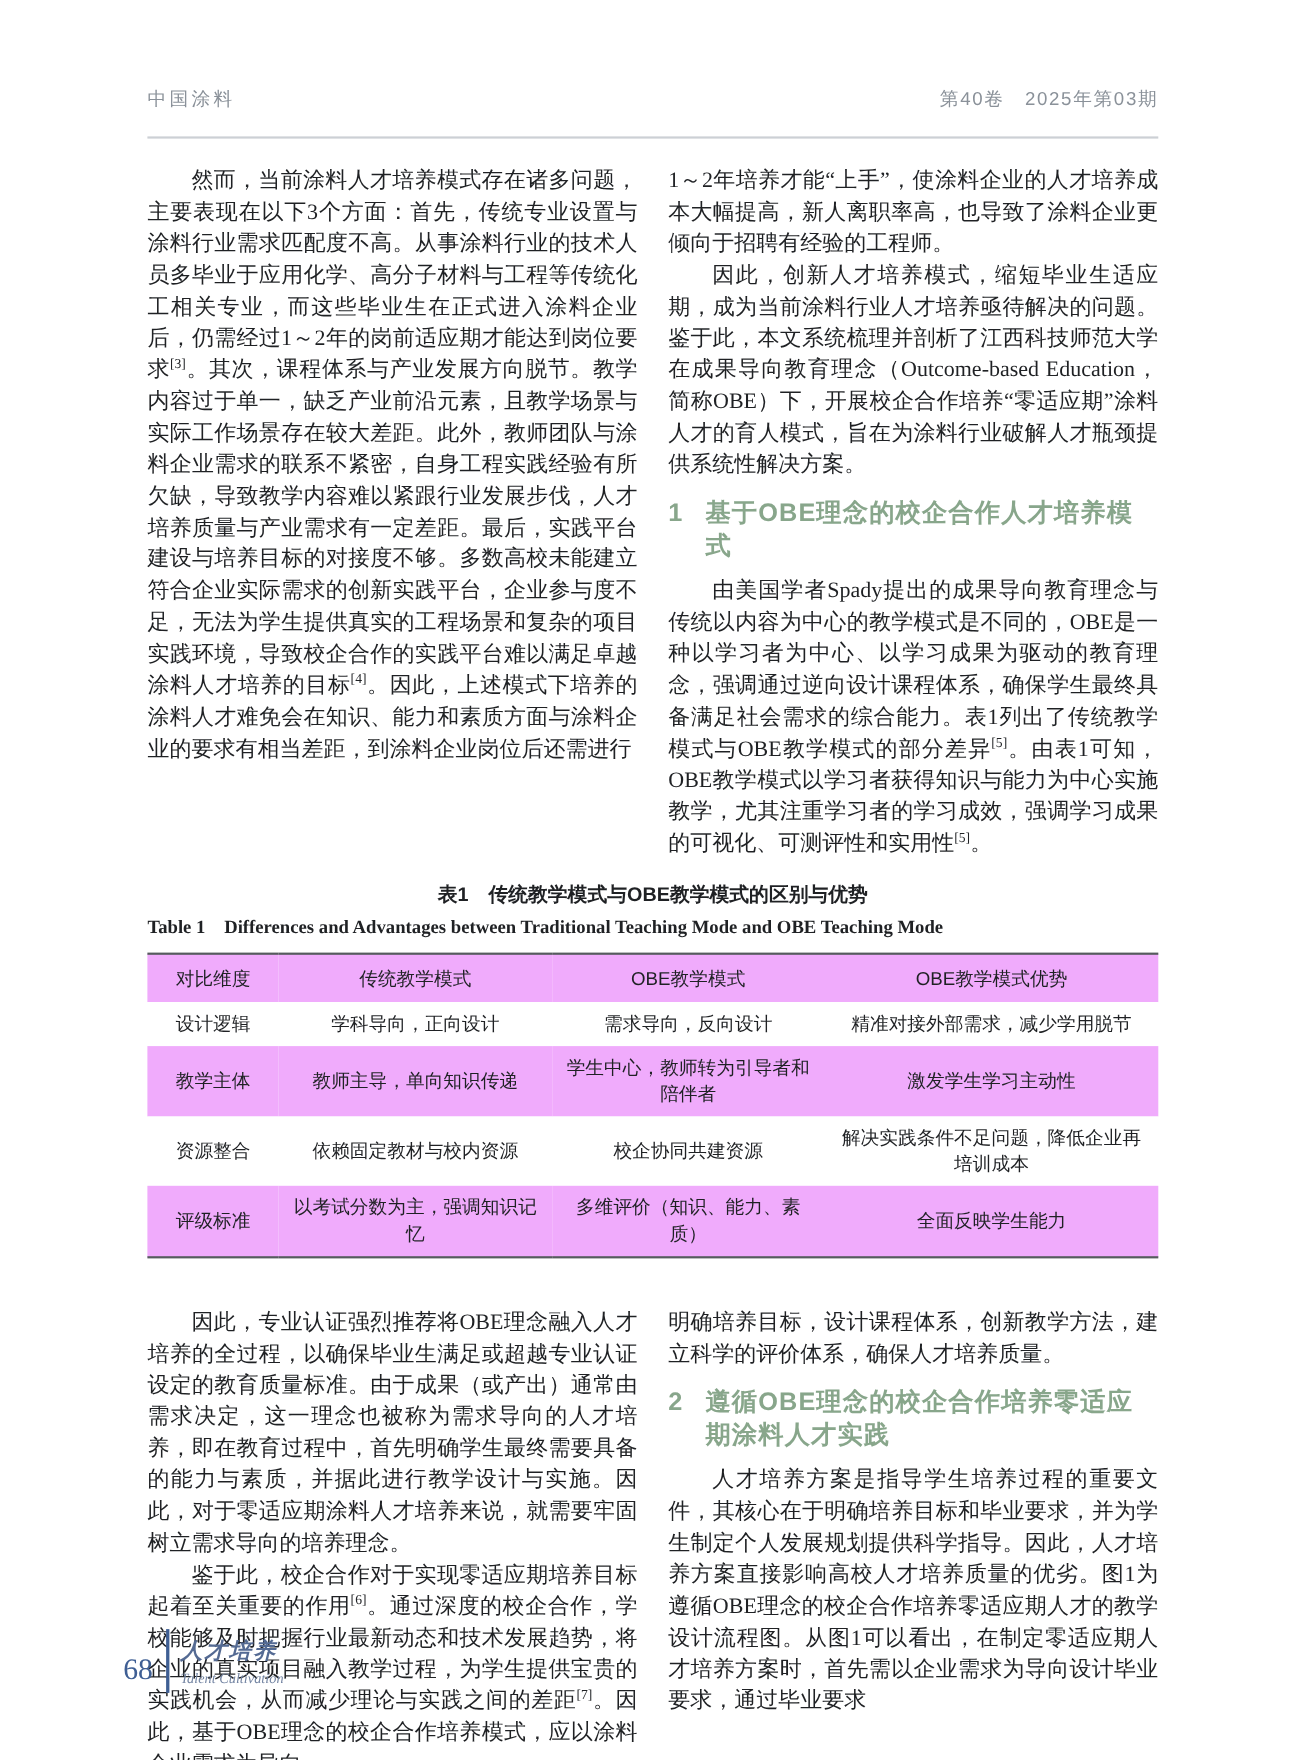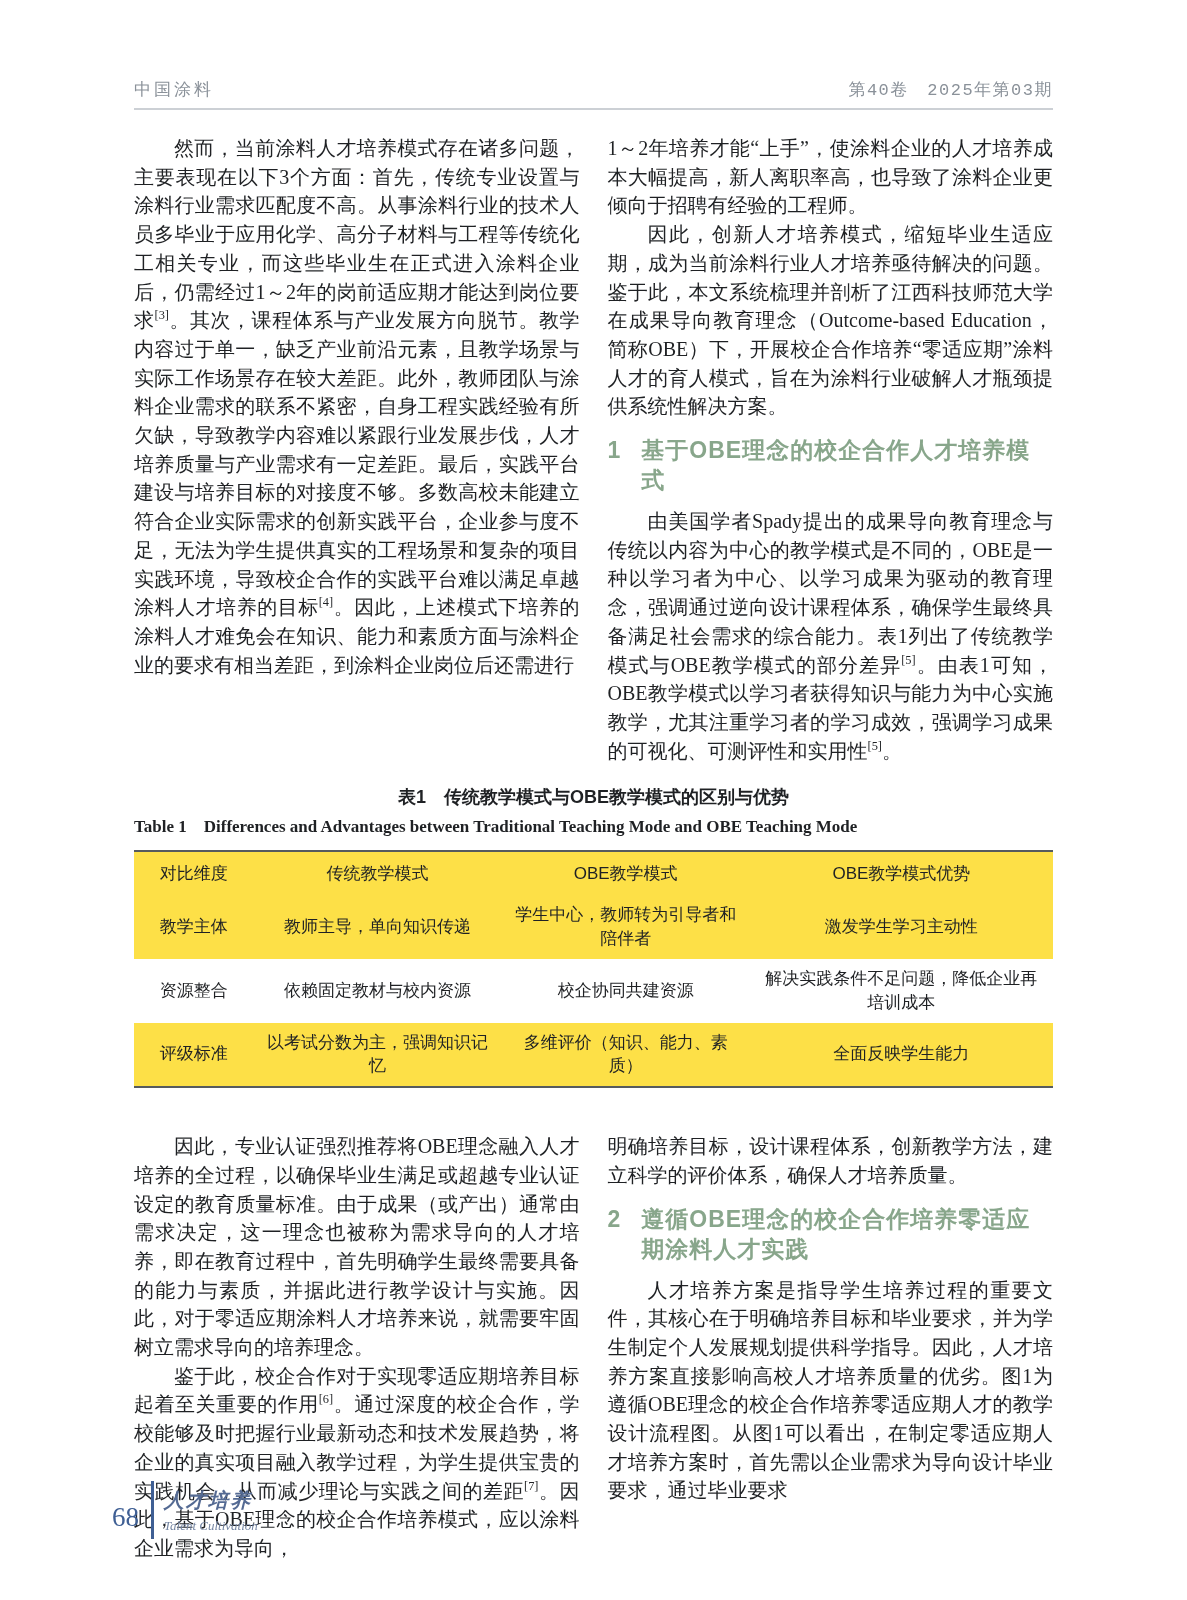--- a/index.html
+++ b/index.html
@@ -14,25 +14,25 @@
     color: #1f2124;
     overflow: hidden;
   }
   .content { padding: 78px 134px 0 134px; }
 
   
   .runhead {
     display: flex;
     justify-content: space-between;
     align-items: flex-start;
-    font-family: Liberation Mono, monospace;
+    font-family: Liberation Sans, sans-serif;
     font-size: 17px;
     color: #8a9199;
     letter-spacing: 3px;
-    padding-bottom: 7px;
+    padding-bottom: 23px;
     border-bottom: 2px solid #ccd0d5;
   }
   .runhead .issue { letter-spacing: 1.5px; }
 
   
   .cols { display: flex; gap: 28px; margin-top: 24px; }
   .col { width: 446px; font-size: 20px; line-height: 28.7px; text-align: justify; }
   .col p { text-align: justify; }
   .col p.indent { text-indent: 2em; }
   sup { font-size: 0.62em; vertical-align: super; line-height: 0; }
@@ -93,21 +93,21 @@
   table.data th, table.data td {
     text-align: center;
     vertical-align: middle;
     padding: 8px 10px;
     font-weight: normal;
   }
   table.data col.c1 { width: 13%; }
   table.data col.c2 { width: 27%; }
   table.data col.c3 { width: 27%; }
   table.data col.c4 { width: 33%; }
-  tr.green { background: #fde047; }
+  tr.green { background: #f0abfc; }
   tr.white { background: #ffffff; }
   table.data thead tr { height: 44px; }
 
   
   .footer {
     position: absolute;
     left: 112px;
     top: 1481px;
     display: flex;
     align-items: center;
@@ -178,20 +178,26 @@
           </colgroup>
         <thead>
           <tr class="green">
             <th>对比维度</th>
             <th>传统教学模式</th>
             <th>OBE教学模式</th>
             <th>OBE教学模式优势</th>
           </tr>
         </thead>
         <tbody>
+          <tr class="white">
+            <td>设计逻辑</td>
+            <td>学科导向，正向设计</td>
+            <td>需求导向，反向设计</td>
+            <td>精准对接外部需求，减少学用脱节</td>
+          </tr>
           <tr class="green">
             <td>教学主体</td>
             <td>教师主导，单向知识传递</td>
             <td>学生中心，教师转为引导者和陪伴者</td>
             <td>激发学生学习主动性</td>
           </tr>
           <tr class="white">
             <td>资源整合</td>
             <td>依赖固定教材与校内资源</td>
             <td>校企协同共建资源</td>

